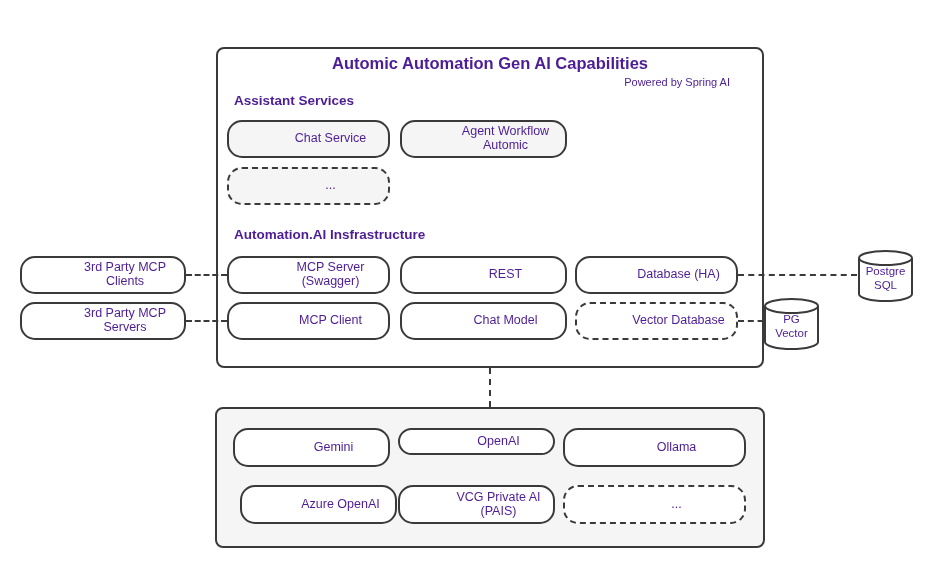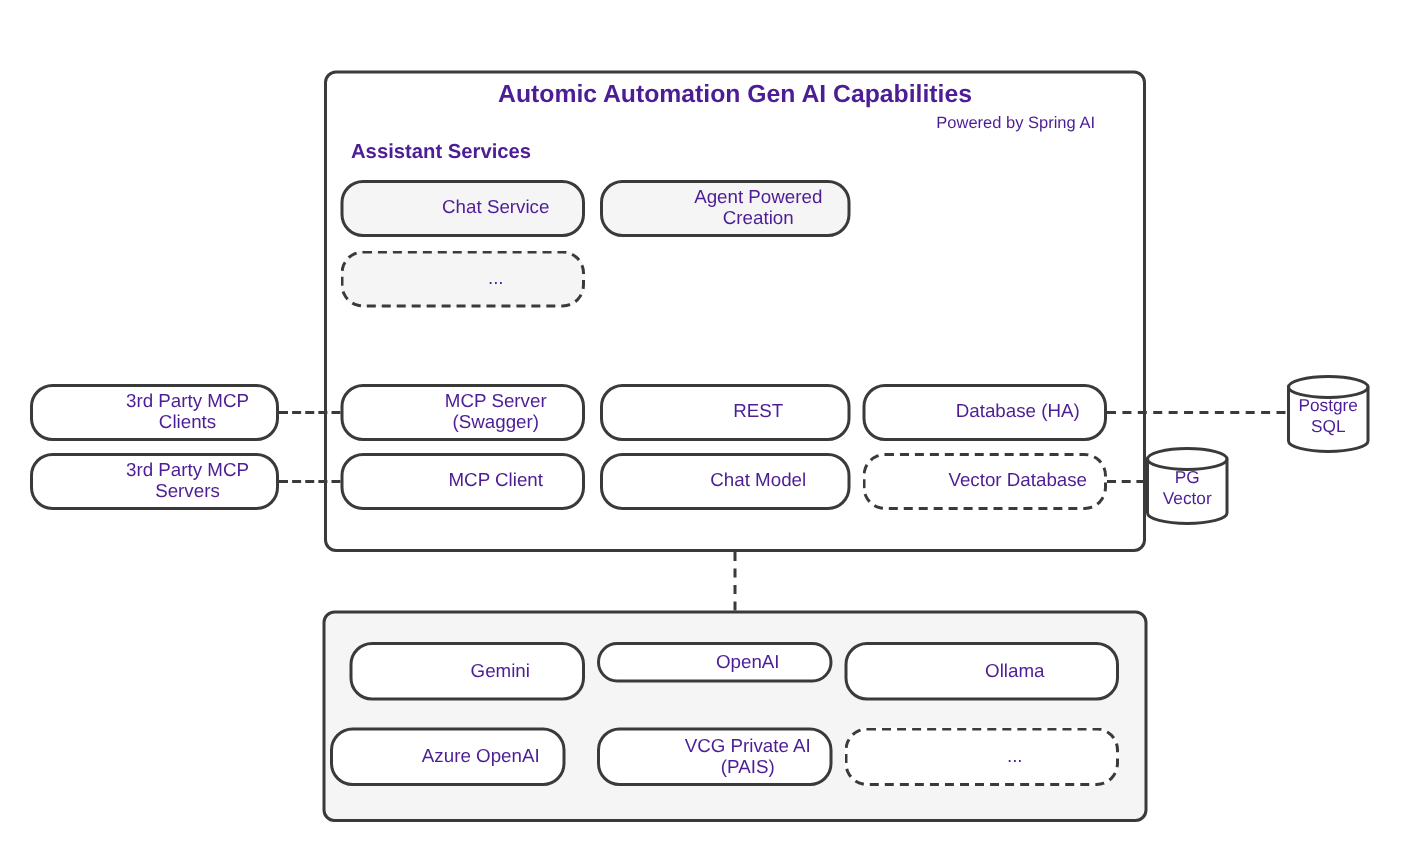--- a/index.html
+++ b/index.html
@@ -43,23 +43,24 @@
 <div id="canvas">
 
   <div class="panel" style="left:216px;top:47px;width:548px;height:321px;"></div>
 
   <div class="diagram-title">Automic Automation Gen AI Capabilities</div>
   <div class="diagram-subtitle">Powered by Spring AI</div>
 
   <div class="heading" style="left:234px;top:93px;">Assistant Services</div>
 
   <div class="box gray" style="left:227px;top:120px;width:163px;">Chat Service</div>
-  <div class="box gray" style="left:400px;top:120px;width:167px;">Agent Powered Creation</div>
+  <div class="box gray" style="left:400px;top:120px;width:167px;">Agent Workflow Automic</div>
   <div class="box gray dashed" style="left:227px;top:167px;width:163px;">...</div>
 
+  <div class="heading" style="left:234px;top:227px;">Automation.AI Insfrastructure</div>
 
   <div class="box" style="left:227px;top:256px;width:163px;">MCP Server (Swagger)</div>
   <div class="box" style="left:400px;top:256px;width:167px;">REST</div>
   <div class="box" style="left:575px;top:256px;width:163px;">Database (HA)</div>
 
   <div class="box" style="left:227px;top:302px;width:163px;">MCP Client</div>
   <div class="box" style="left:400px;top:302px;width:167px;">Chat Model</div>
   <div class="box dashed" style="left:575px;top:302px;width:163px;">Vector Database</div>
 
   <div class="box" style="left:20px;top:256px;width:166px;">3rd Party MCP Clients</div>
@@ -92,17 +93,17 @@
       <div>Vector</div>
     </div>
   </div>
 
   <div class="panel gray" style="left:215px;top:407px;width:550px;height:141px;"></div>
 
   <div class="box" style="left:233px;top:428px;width:157px;height:39px;">Gemini</div>
   <div class="box" style="left:398px;top:428px;width:157px;height:27px;">OpenAI</div>
   <div class="box" style="left:563px;top:428px;width:183px;height:39px;">Ollama</div>
 
-  <div class="box" style="left:220px;top:485px;width:157px;height:39px;">Azure OpenAI</div>
+  <div class="box" style="left:240px;top:485px;width:157px;height:39px;">Azure OpenAI</div>
   <div class="box" style="left:398px;top:485px;width:157px;height:39px;">VCG Private AI (PAIS)</div>
   <div class="box dashed" style="left:563px;top:485px;width:183px;height:39px;">...</div>
 
 </div>
 
 </body></html>

